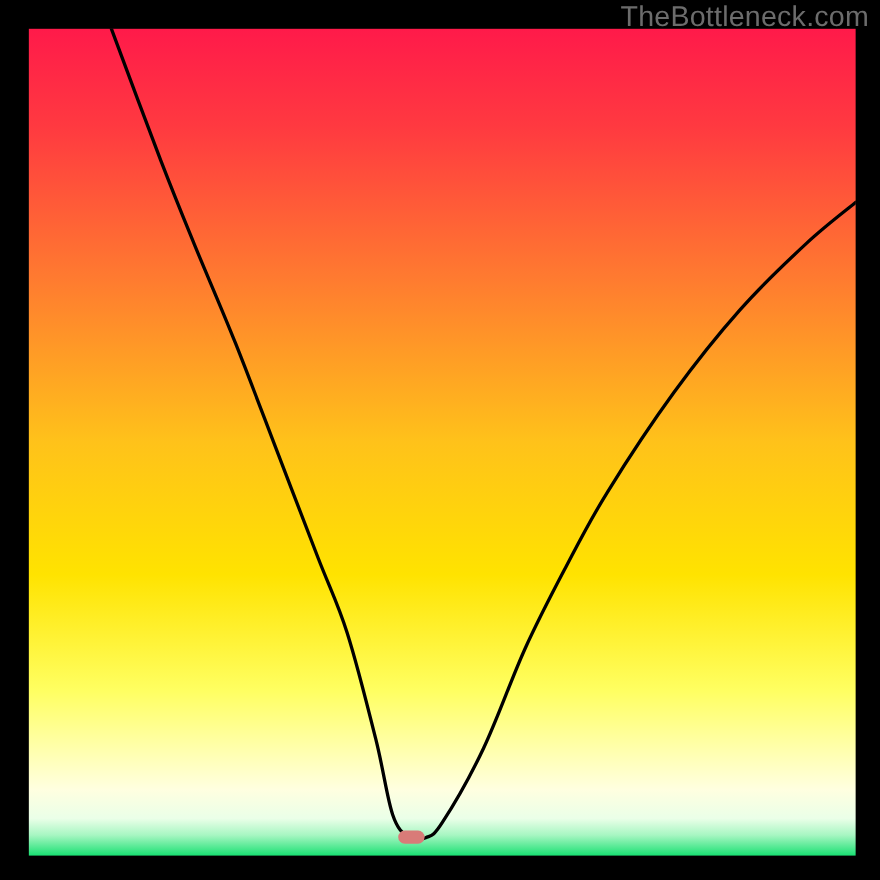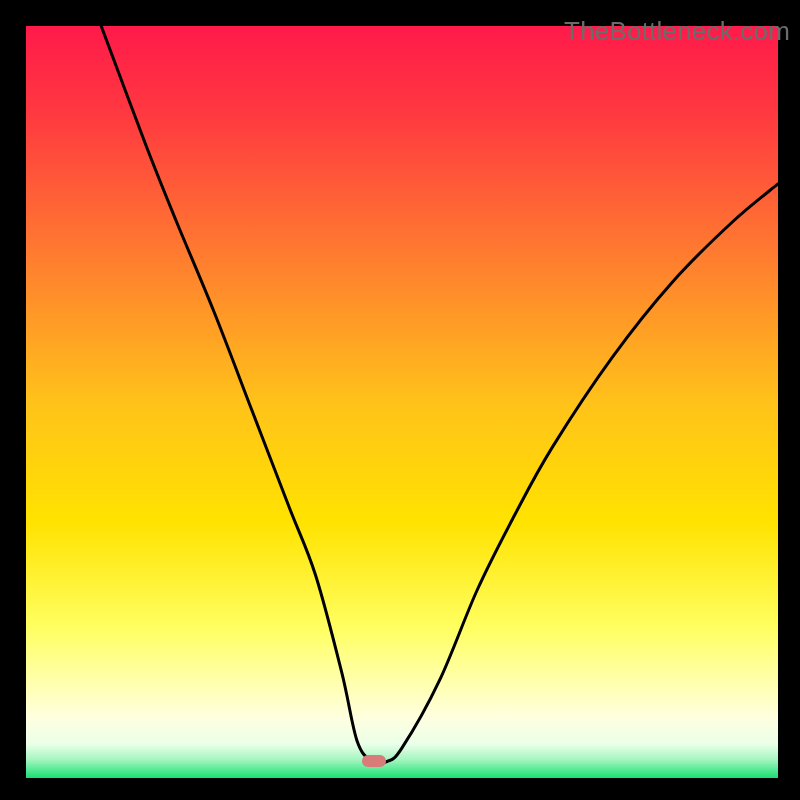--- a/index.html
+++ b/index.html
@@ -11,21 +11,21 @@
     overflow: hidden;
   }
   .frame {
     position: relative;
     width: 800px;
     height: 800px;
     background: #000000;
   }
   .watermark {
     position: absolute;
-    top: 16px;
+    top: 0;
     right: 10px;
     font-family: Arial, Helvetica, sans-serif;
     font-size: 26px;
     font-weight: 500;
     color: #6c6c6c;
     z-index: 30;
     letter-spacing: 0.2px;
   }
   .plot {
     position: absolute;

